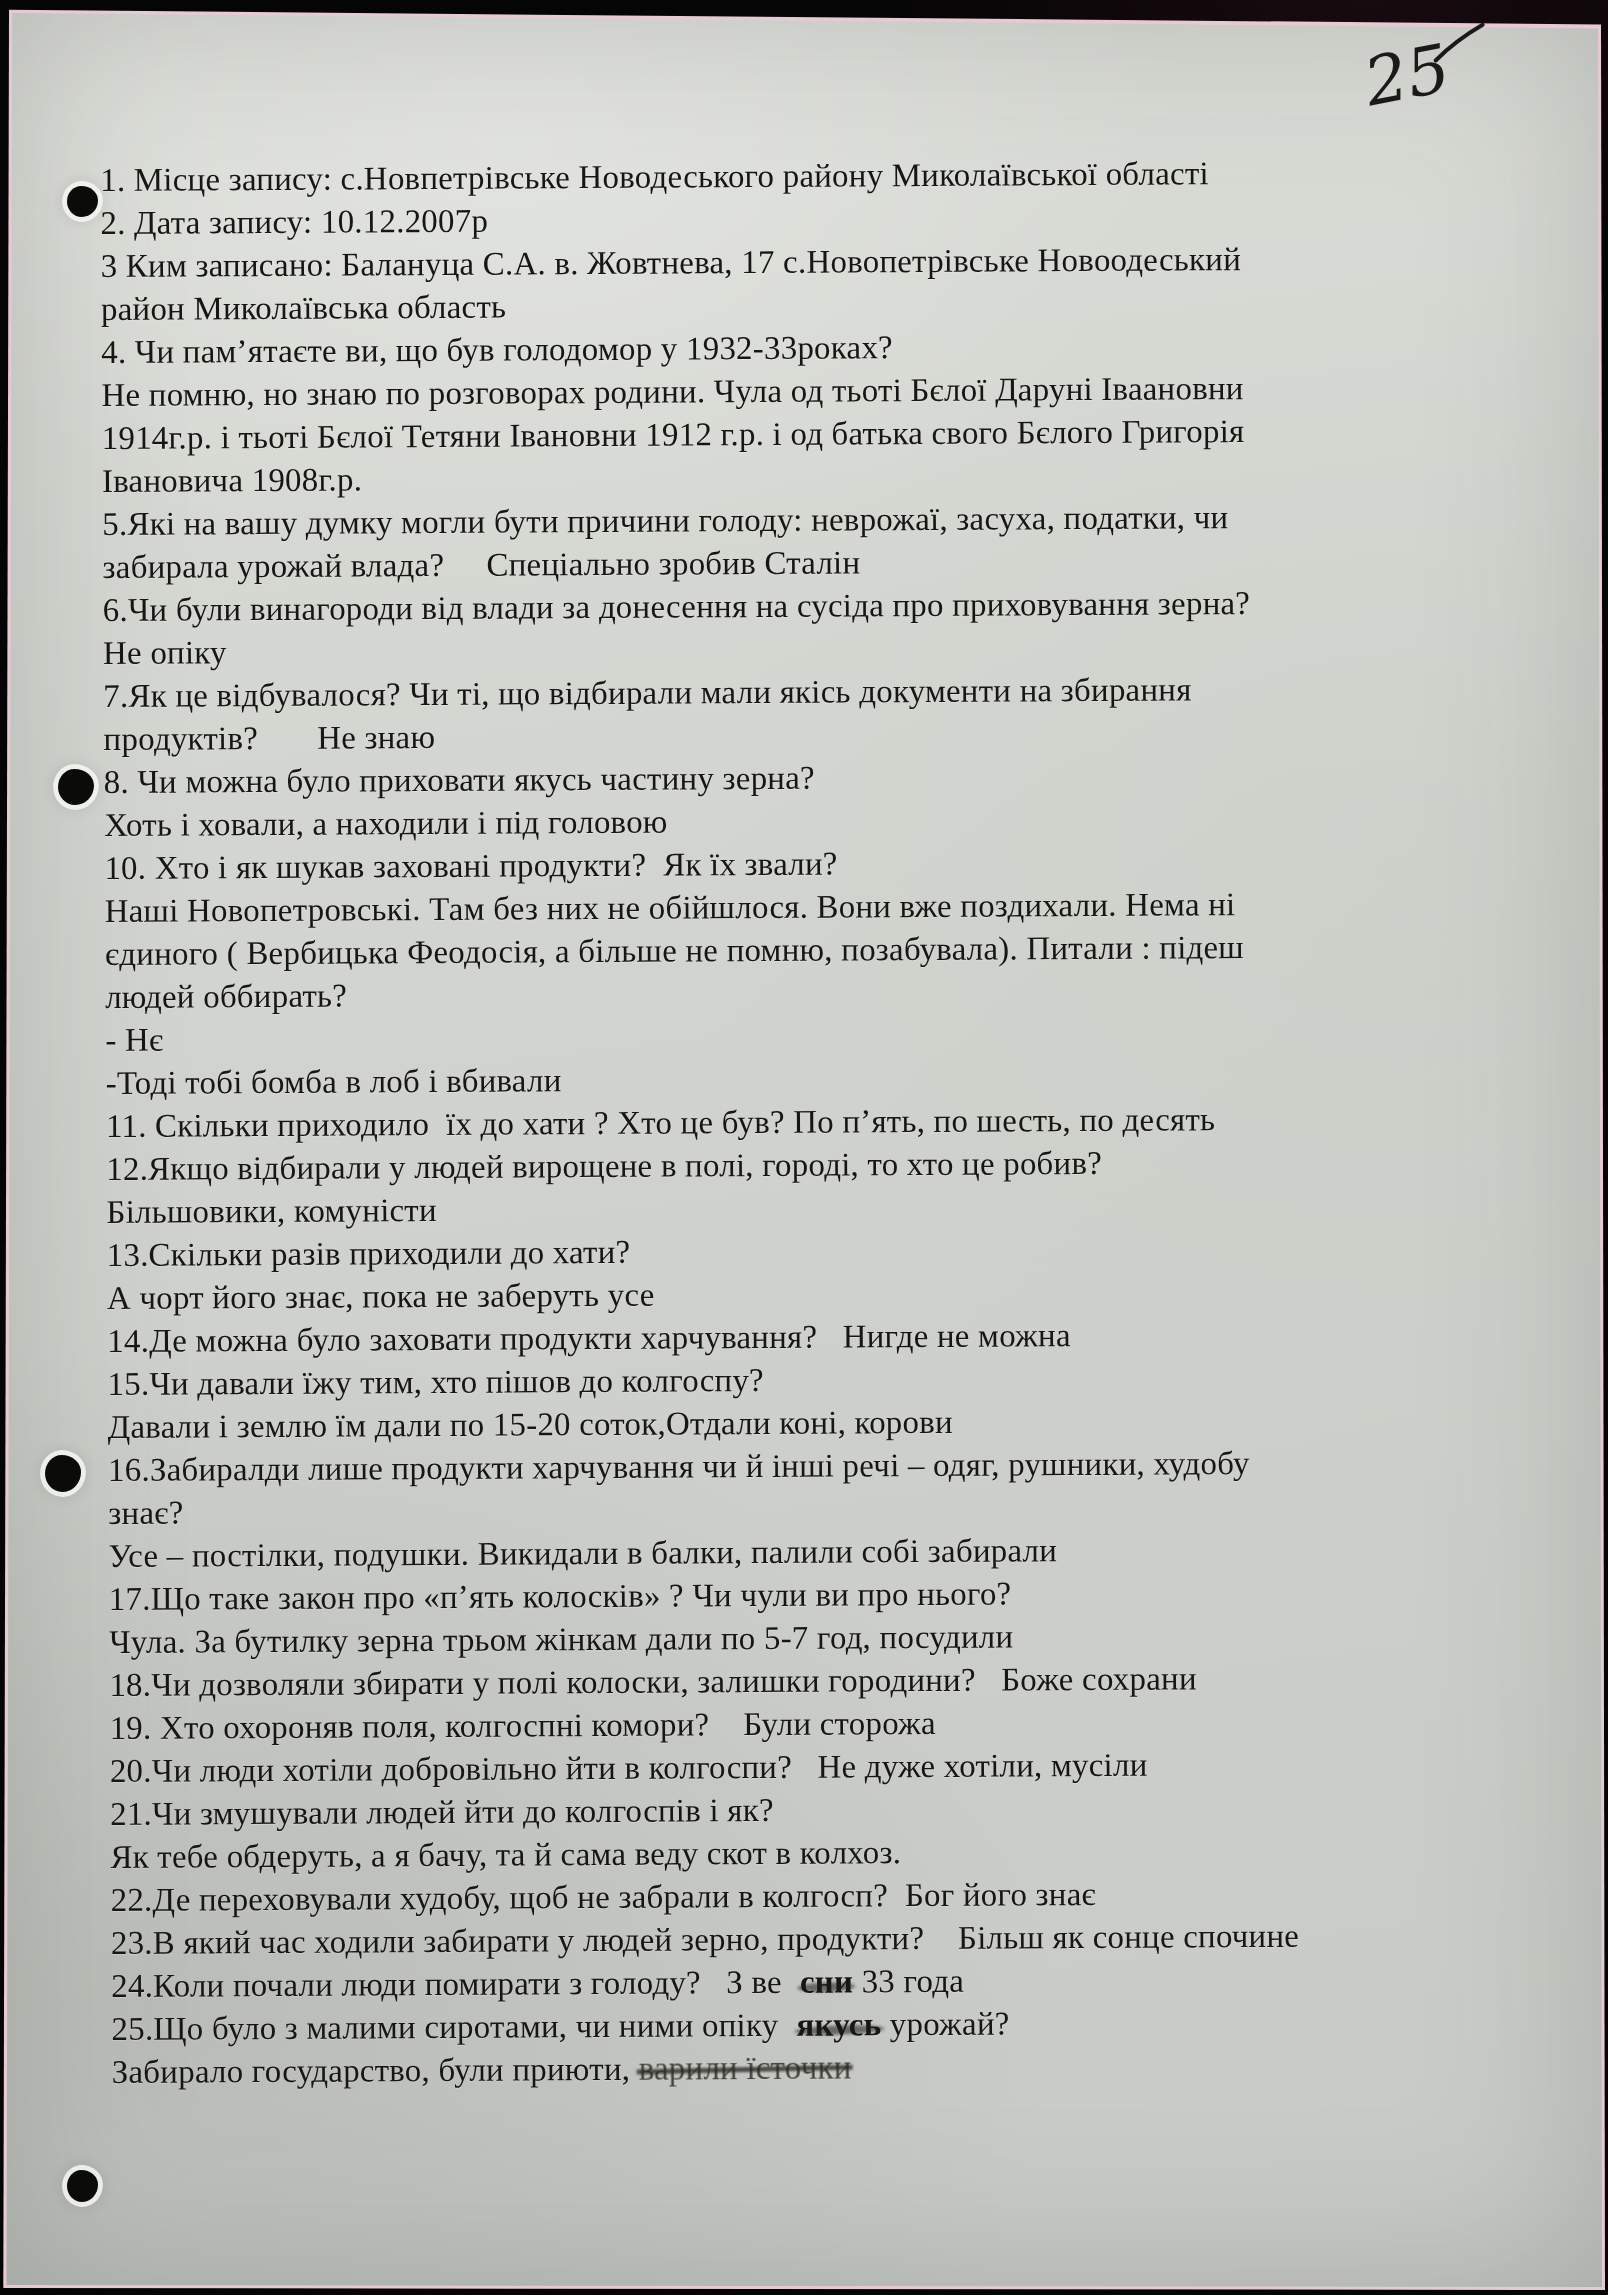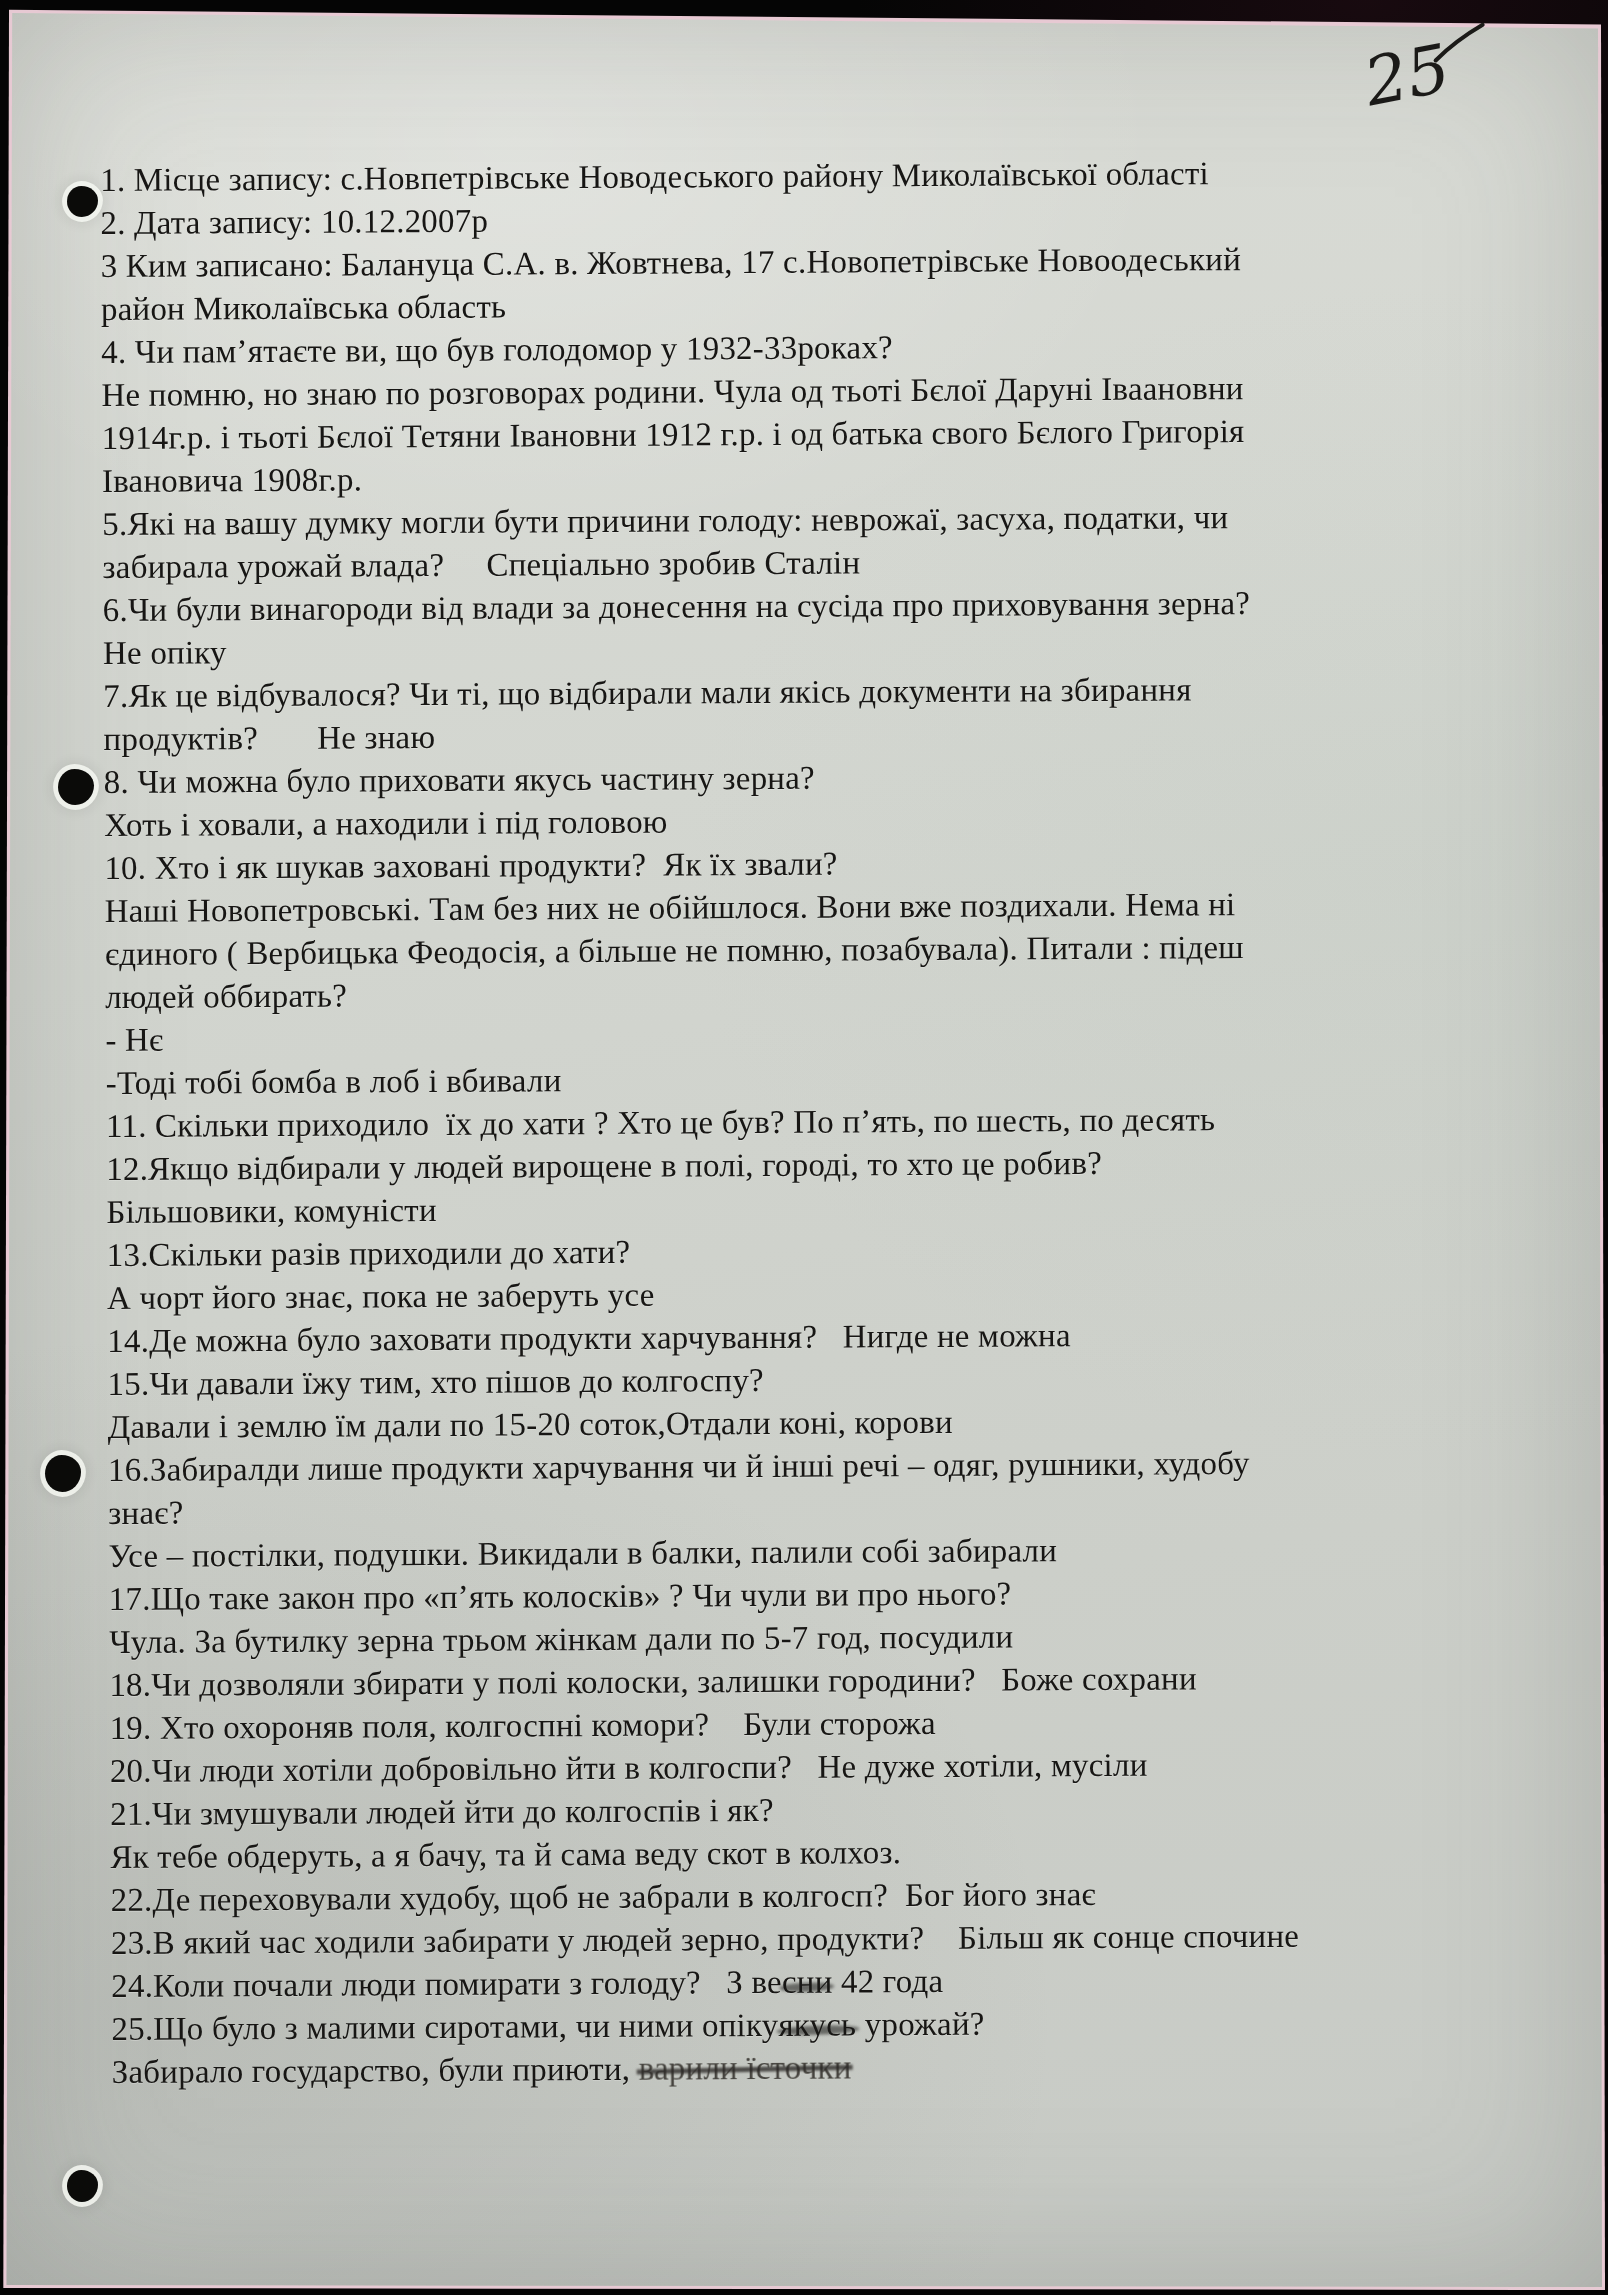--- a/index.html
+++ b/index.html
@@ -68,23 +68,24 @@
     color:#171614;
     font-size:33px;
     line-height:43px;
     letter-spacing:0.2px;
     text-shadow:0 0.8px 0 rgba(255,255,255,.25);
   }
   .line{ white-space:nowrap; min-height:43px; }
 
   
   .overwritten{
-    font-weight:400;
+    font-weight:700;
     position:relative;
     display:inline-block;
+    margin-left:18px;
   }
   .overwritten::after{
     content:"";
     position:absolute; left:-2.4px; right:-2.4px; top:52%;
     height:9px;
     background:rgba(26,25,23,.55);
     filter:blur(1.6px);
     transform:rotate(-1.6deg);
     border-radius:50%;
   }
@@ -162,19 +163,19 @@
       <div class="line"><span>Усе – постілки, подушки. Викидали в балки, палили собі забирали</span></div>
       <div class="line"><span>17.Що таке закон про «п’ять колосків» ? Чи чули ви про нього?</span></div>
       <div class="line"><span>Чула. За бутилку зерна трьом жінкам дали по 5-7 год, посудили</span></div>
       <div class="line"><span>18.Чи дозволяли збирати у полі колоски, залишки городини?&nbsp;&nbsp; Боже сохрани</span></div>
       <div class="line"><span>19. Хто охороняв поля, колгоспні комори?&nbsp;&nbsp;&nbsp; Були сторожа</span></div>
       <div class="line"><span>20.Чи люди хотіли добровільно йти в колгоспи?&nbsp;&nbsp; Не дуже хотіли, мусіли</span></div>
       <div class="line"><span>21.Чи змушували людей йти до колгоспів і як?</span></div>
       <div class="line"><span>Як тебе обдеруть, а я бачу, та й сама веду скот в колхоз.</span></div>
       <div class="line"><span>22.Де переховували худобу, щоб не забрали в колгосп?&nbsp; Бог його знає</span></div>
       <div class="line"><span>23.В який час ходили забирати у людей зерно, продукти?&nbsp;&nbsp;&nbsp; Більш як сонце спочине</span></div>
-      <div class="line"><span>24.Коли почали люди помирати з голоду?&nbsp;&nbsp; З ве</span><span class="overwritten">сни</span><span> 42 года</span></div>
+      <div class="line"><span>24.Коли почали люди помирати з голоду?&nbsp;&nbsp; З ве</span><span class="overwritten">сни</span><span> 33 года</span></div>
       <div class="line"><span>25.Що було з малими сиротами, чи ними опіку</span><span class="overwritten">якусь</span><span> урожай?</span></div>
       <div class="line"><span>Забирало государство, були приюти, </span><span class="struck">варили їсточки</span></div>
     </div>
 
 </div>
 
 
 </body></html>

